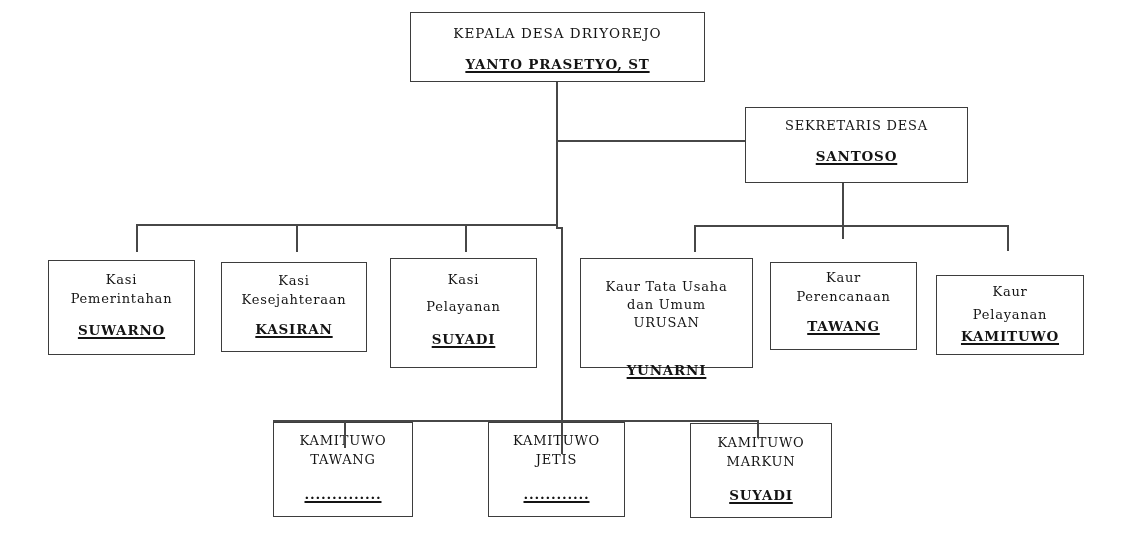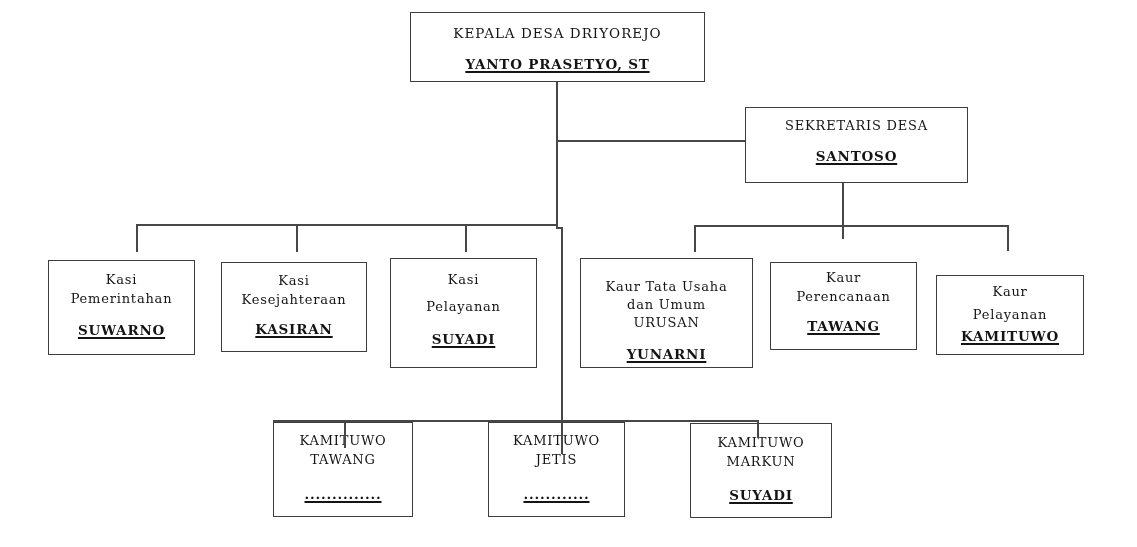--- a/index.html
+++ b/index.html
@@ -91,21 +91,21 @@
   <div class="org-box" style="left:390px;top:258px;width:147px;height:110px;padding-top:11px">
     <div class="role">Kasi</div>
     <div class="role" style="margin-top:8px">Pelayanan</div>
     <div class="name" style="margin-top:15px">SUYADI</div>
   </div>
 
   <div class="org-box" style="left:580px;top:258px;width:173px;height:110px;padding-top:19px">
     <div class="role role-sm">Kaur Tata Usaha</div>
     <div class="role role-sm">dan Umum</div>
     <div class="role role-sm">URUSAN</div>
-    <div class="name" style="margin-top:14px">YUNARNI</div>
+    <div class="name" style="margin-top:30px">YUNARNI</div>
   </div>
 
   <div class="org-box" style="left:770px;top:262px;width:147px;height:88px;padding-top:5px">
     <div class="role">Kaur</div>
     <div class="role">Perencanaan</div>
     <div class="name" style="margin-top:12px">TAWANG</div>
   </div>
 
   <div class="org-box" style="left:936px;top:275px;width:148px;height:80px;padding-top:6px">
     <div class="role">Kaur</div>

